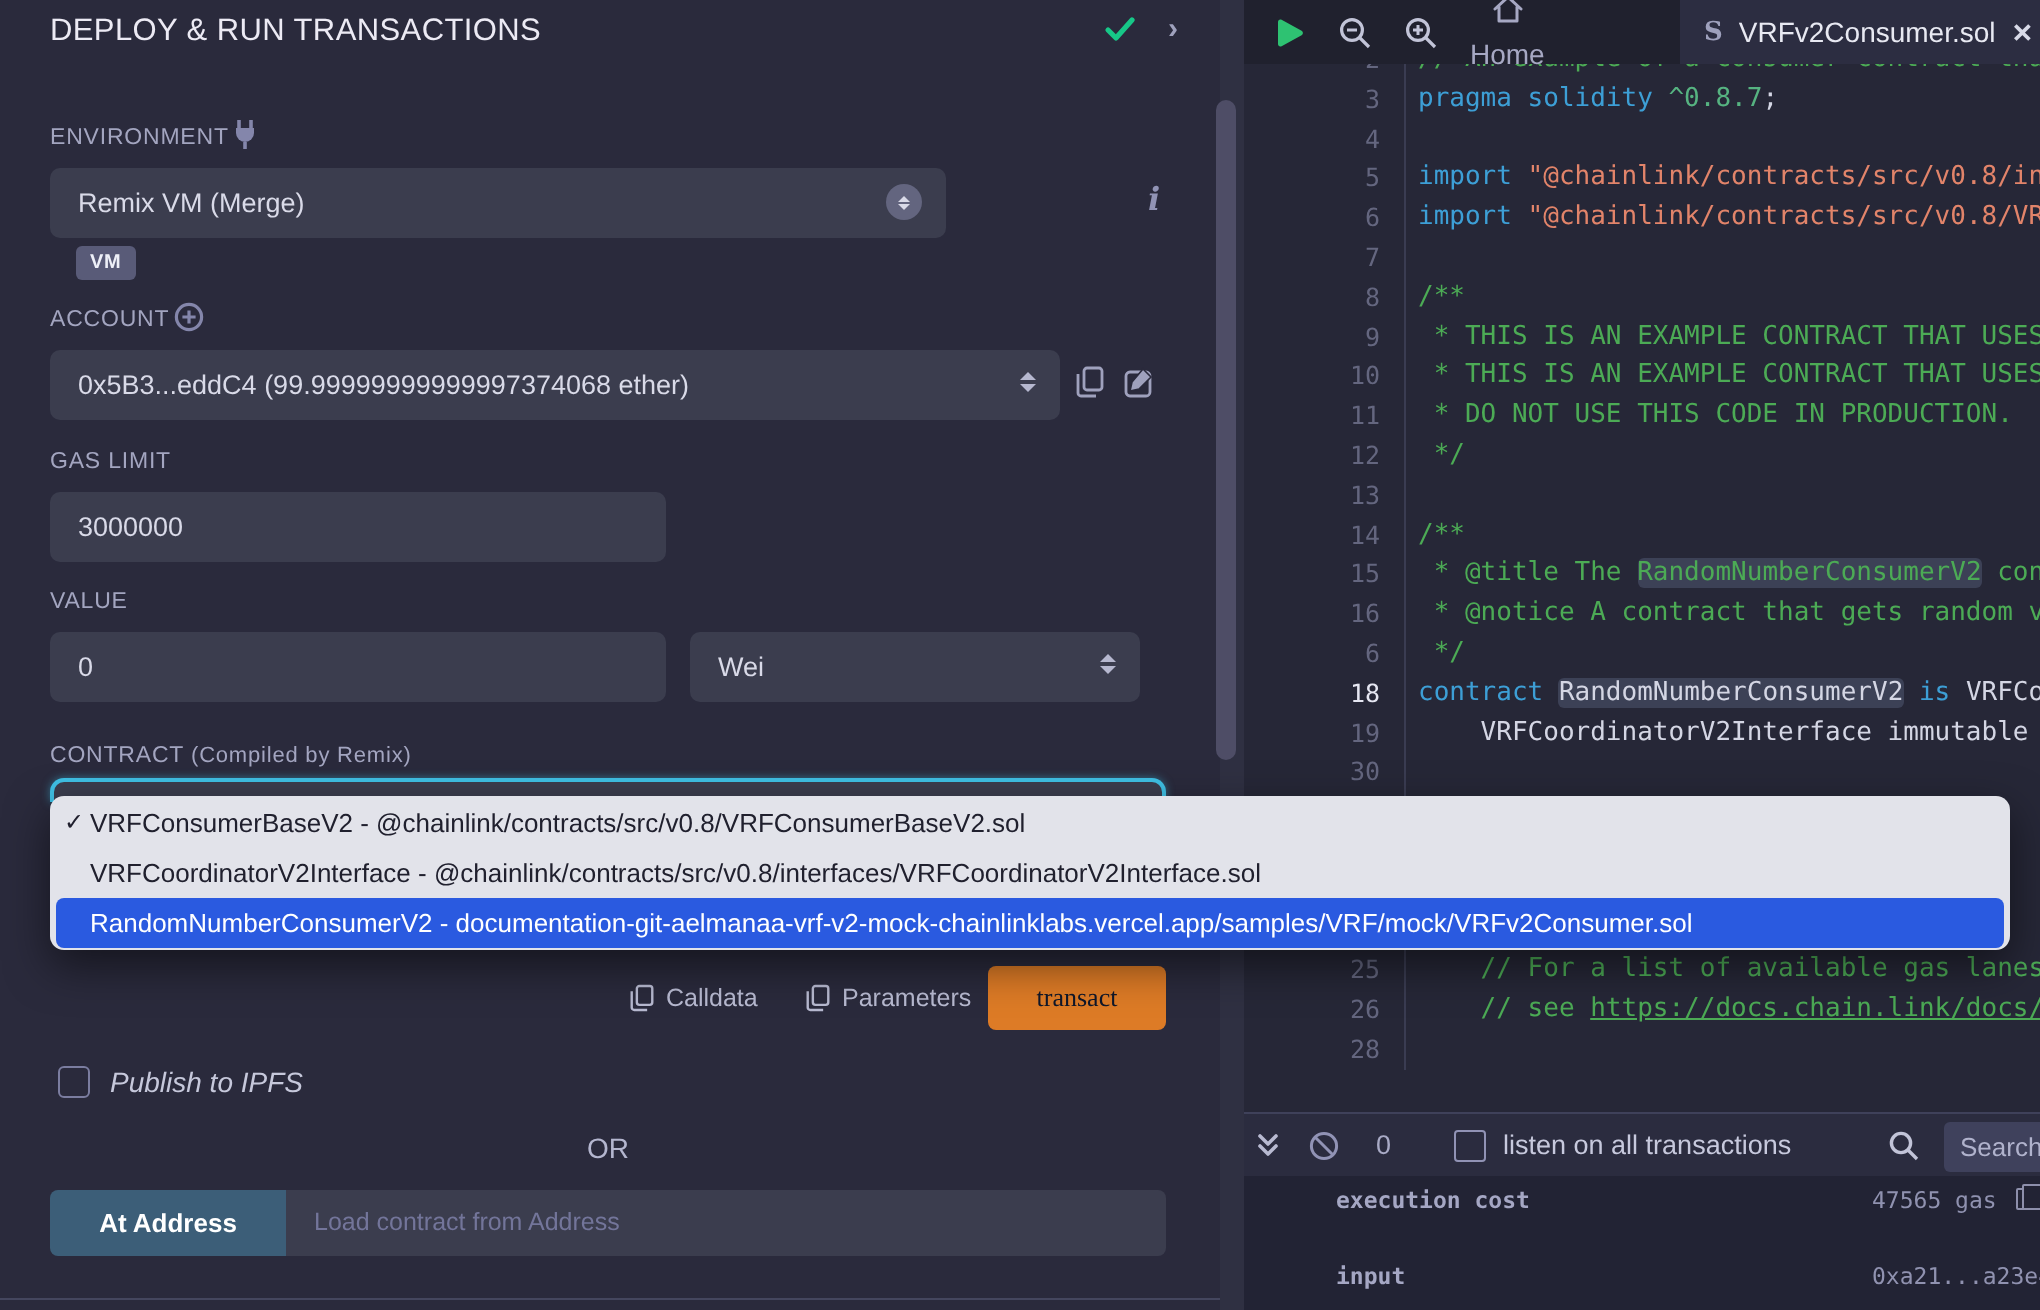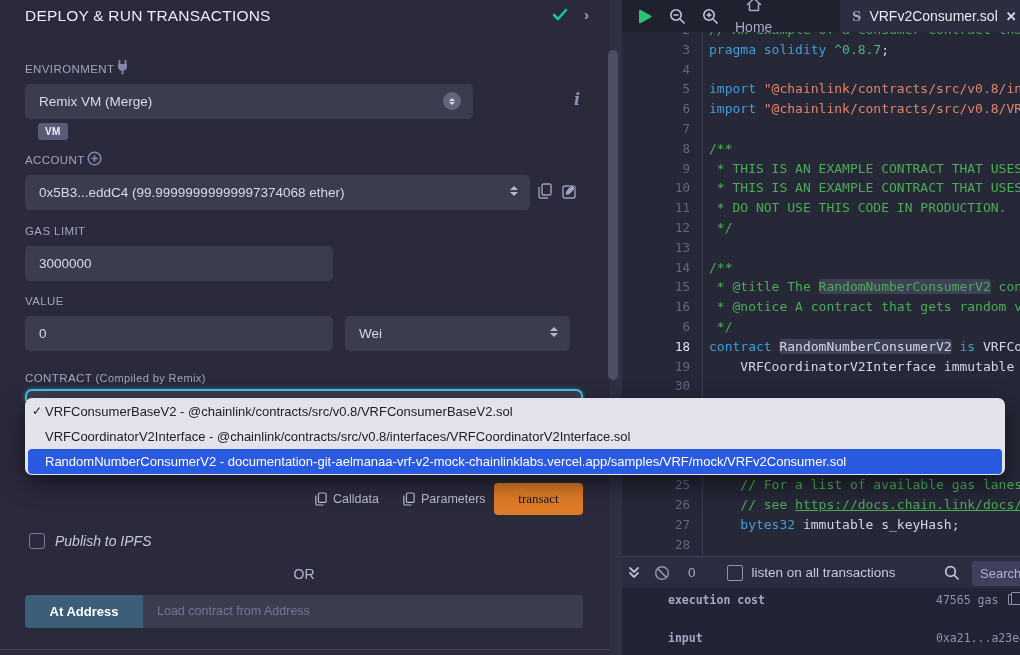--- a/index.html
+++ b/index.html
@@ -259,21 +259,20 @@
           <div class="code-row"><div class="gutter">6</div><div class="code"><span class="tok-com"> */</span></div></div>
           <div class="code-row current"><div class="gutter">18</div><div class="code"><span class="tok-kw">contract </span><span class="tok-plain tok-hl">RandomNumberConsumerV2</span><span class="tok-kw"> is </span><span class="tok-plain">VRFConsumerBaseV2 {</span></div></div>
           <div class="code-row"><div class="gutter">19</div><div class="code"><span class="tok-plain">    VRFCoordinatorV2Interface immutable COORDINATOR;</span></div></div>
           <div class="code-row"><div class="gutter">30</div><div class="code"></div></div>
           <div class="code-row"><div class="gutter">21</div><div class="code"></div></div>
           <div class="code-row"><div class="gutter">22</div><div class="code"></div></div>
           <div class="code-row"><div class="gutter">23</div><div class="code"></div></div>
           <div class="code-row"><div class="gutter">24</div><div class="code"></div></div>
           <div class="code-row"><div class="gutter">25</div><div class="code"><span class="tok-com">    // For a list of available gas lanes on each network,</span></div></div>
           <div class="code-row"><div class="gutter">26</div><div class="code"><span class="tok-com">    // see </span><span class="tok-link">https://docs.chain.link/docs/vrf-contracts/#configurations</span></div></div>
-          <div class="code-row"><div class="gutter">27</div><div class="code"><span class="tok-kw">    bytes32</span><span class="tok-plain"> immutable s_keyHash;</span></div></div>
           <div class="code-row"><div class="gutter">28</div><div class="code"></div></div>
         </div>
     </div>
 
     <div class="terminal-bar">
       <span style="margin-left:6px;">
         <svg width="12" height="14" viewBox="0 0 12 14">
             <path d="M2 2l4 4 4-4 M2 7l4 4 4-4" fill="none" stroke="#b8bad1" stroke-width="1.8" stroke-linecap="round" stroke-linejoin="round"></path>
           </svg>
       </span>

